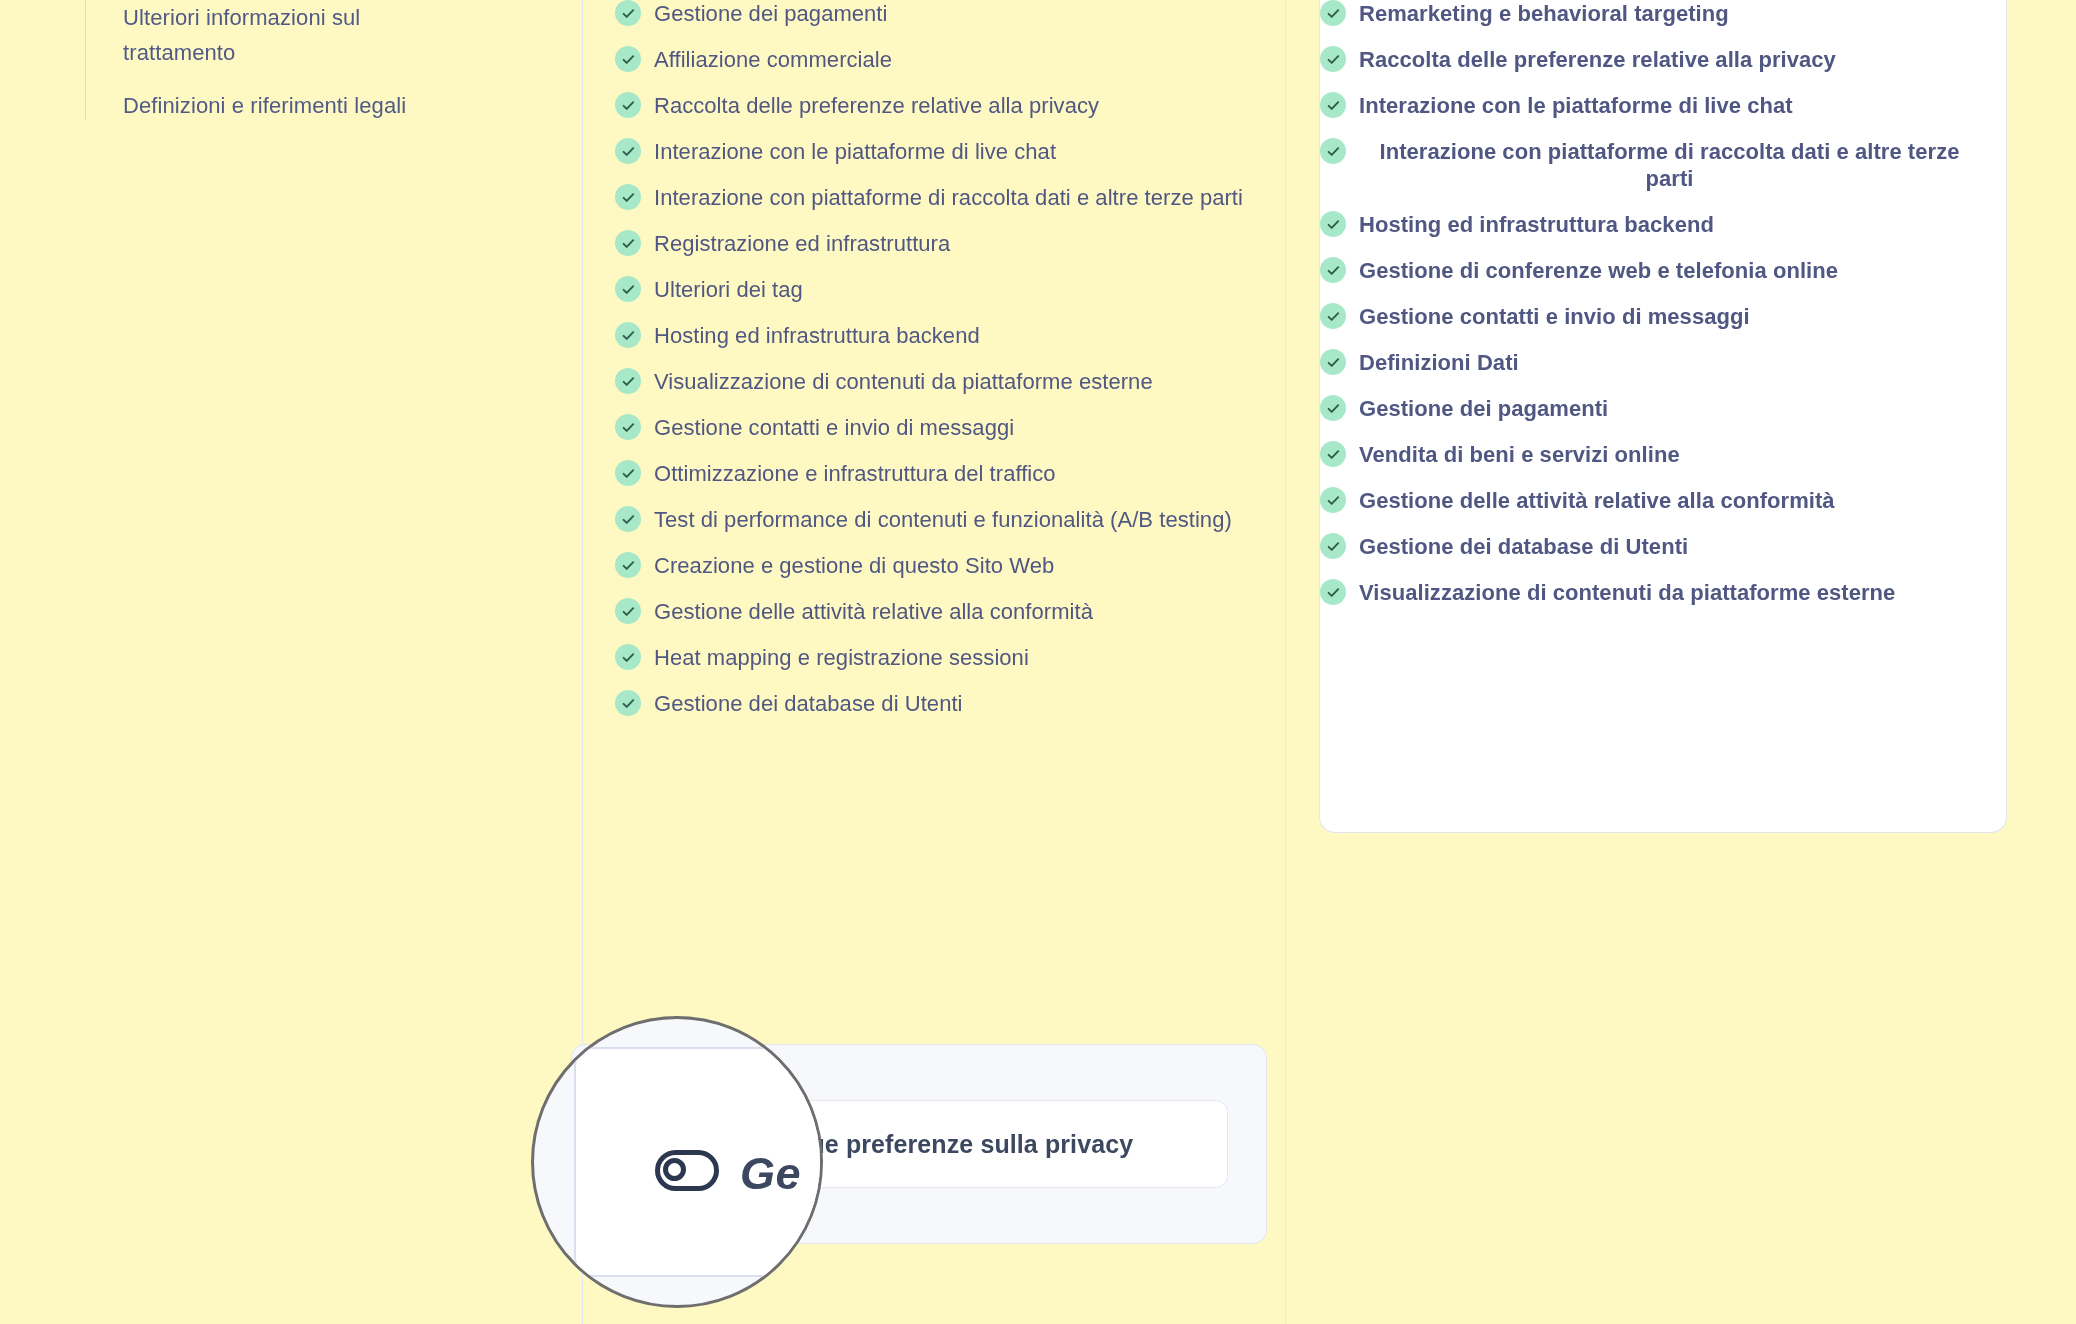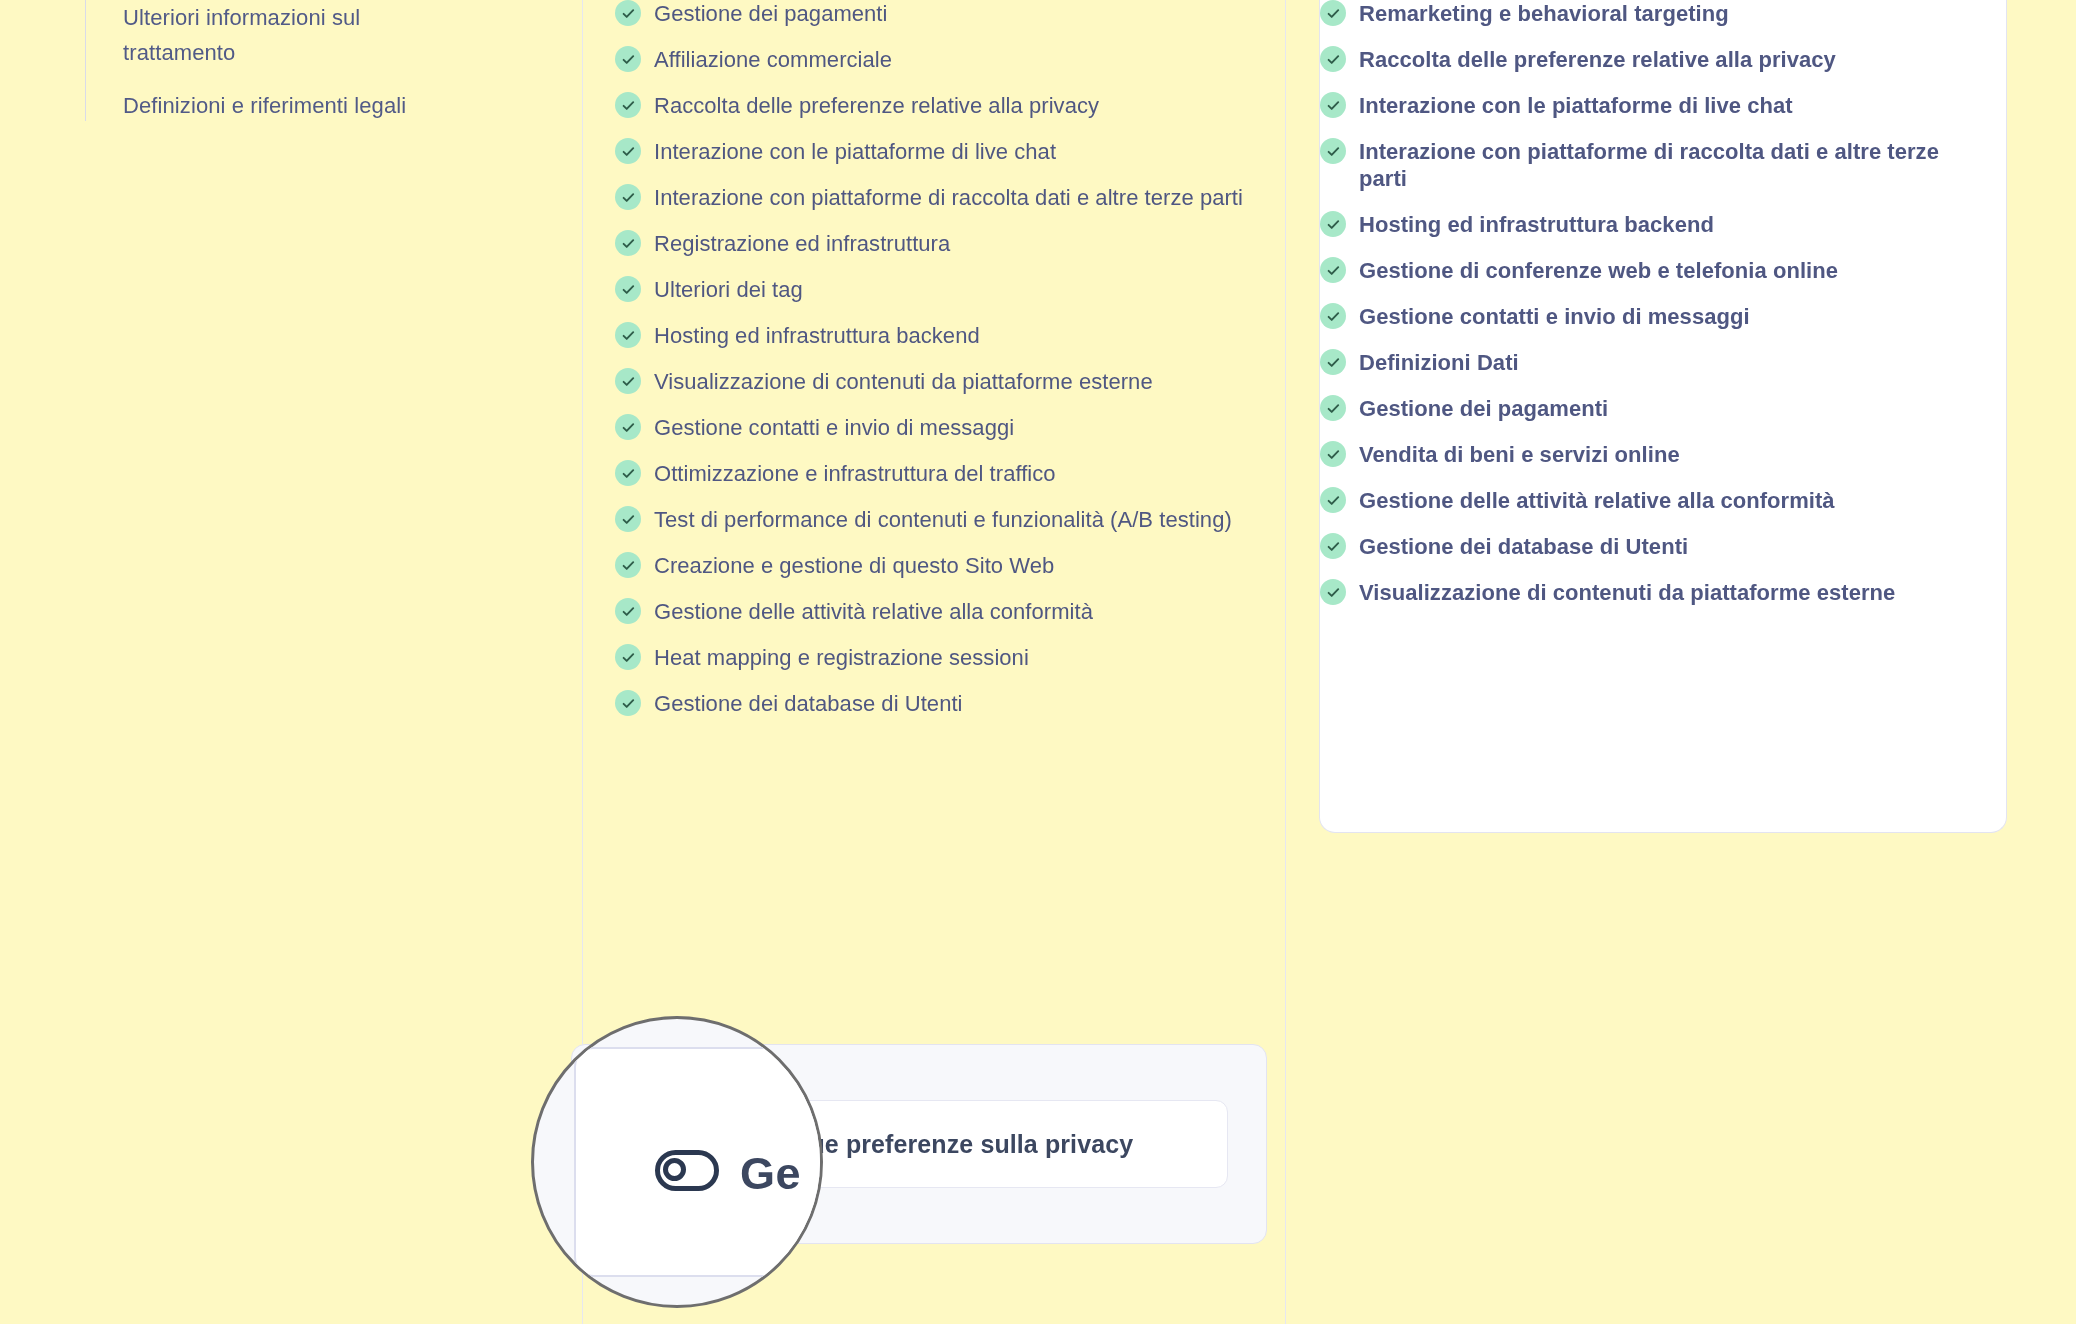--- a/index.html
+++ b/index.html
@@ -82,20 +82,21 @@
     justify-content: center;
     margin-top: 0px;
     margin-right: 13px;
   }
   .p-item .check svg { display: block; }
   .p-item .p-label {
     font-size: 22px;
     line-height: 27px;
     color: #4f5782;
     letter-spacing: 0.05px;
+    text-align: center;
   }
 
   
   .right-col {
     position: absolute;
     left: 1286px; top: 0px;
     width: 790px; height: 1324px;
   }
   .right-card {
     position: absolute;
@@ -181,20 +182,21 @@
     background: #ffffff;
   }
   .mag-ge {
     position: absolute;
     left: 206px; top: 129px;
     font-size: 45px;
     font-weight: bold;
     color: #3c4760;
     letter-spacing: 0.5px;
     z-index: 3;
+    font-style: italic;
   }
 </style>
 </head>
 <body>
 
 <div class="page">
 
   <div class="nav-col">
     <div class="nav-rule"></div>
     <div class="nav-items">

